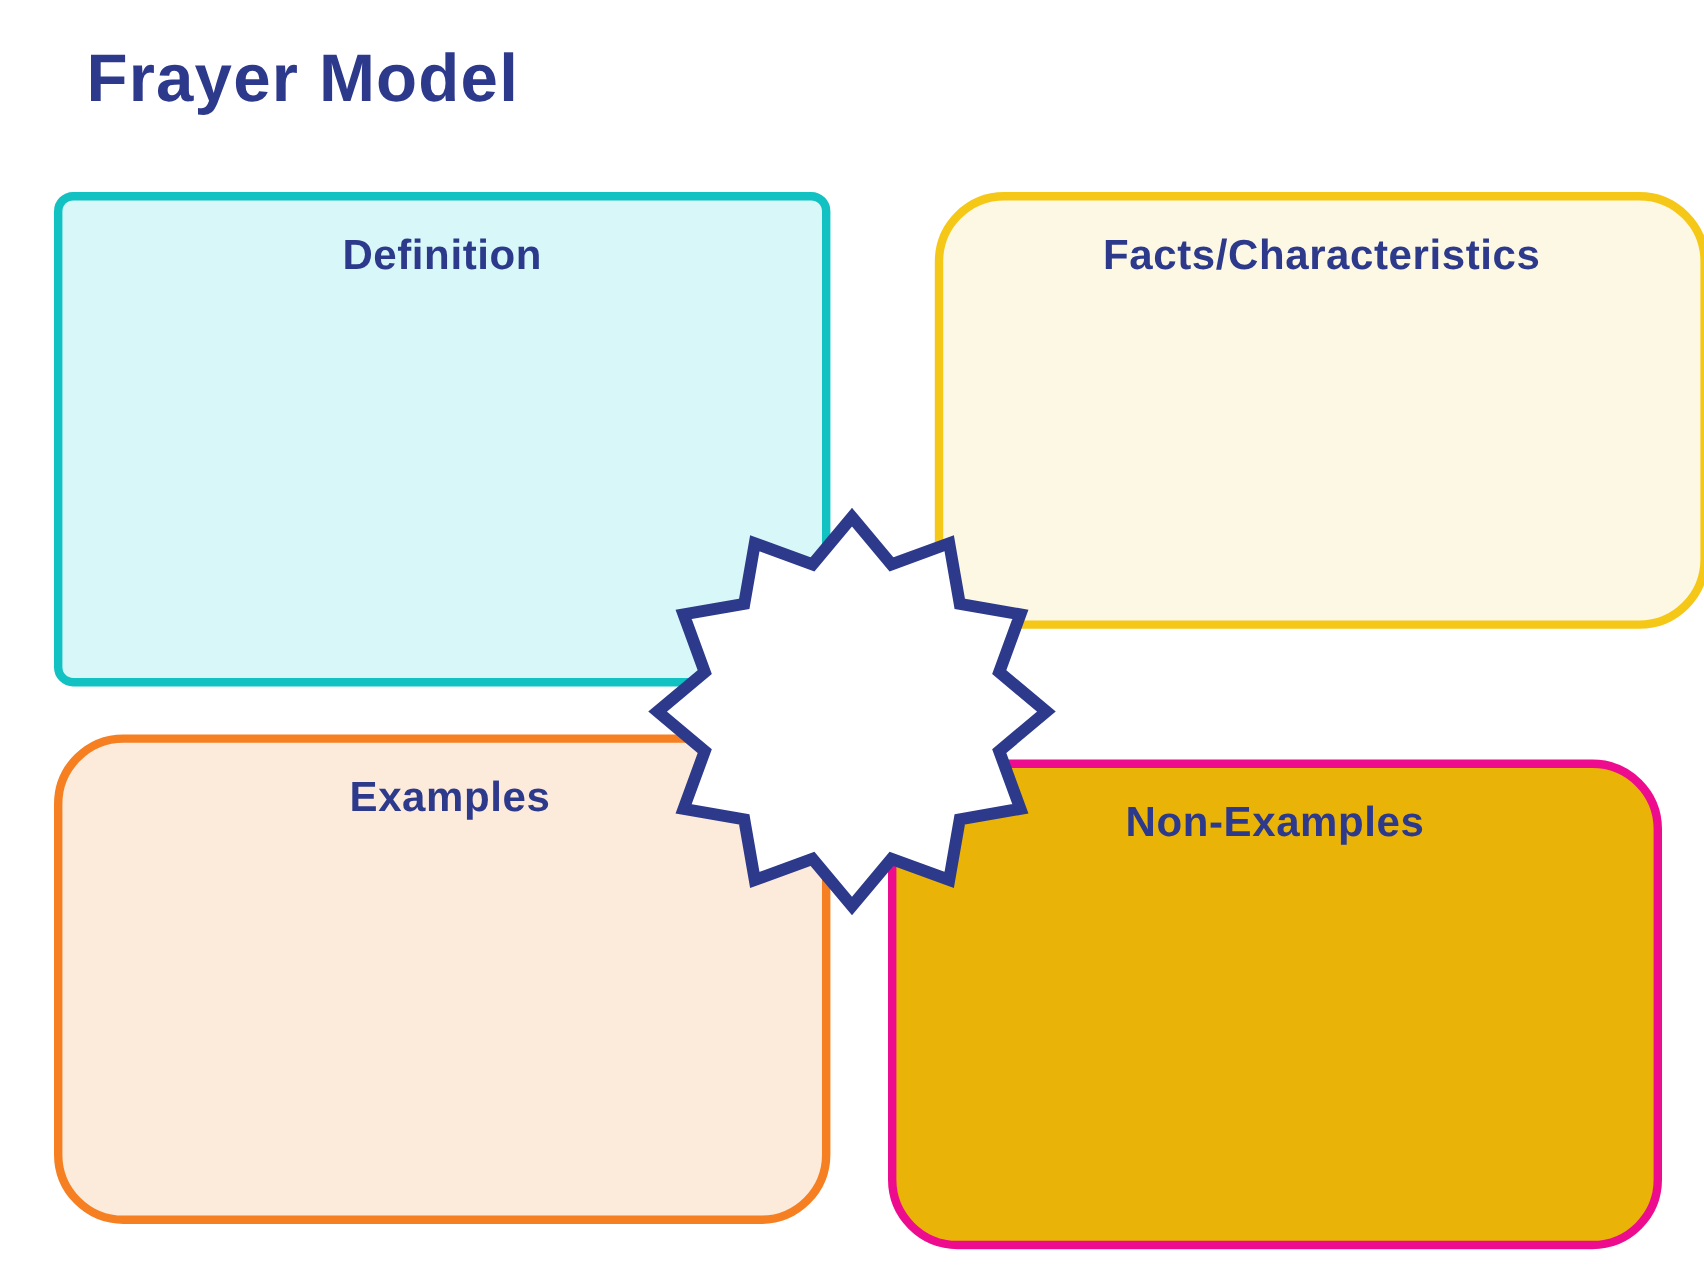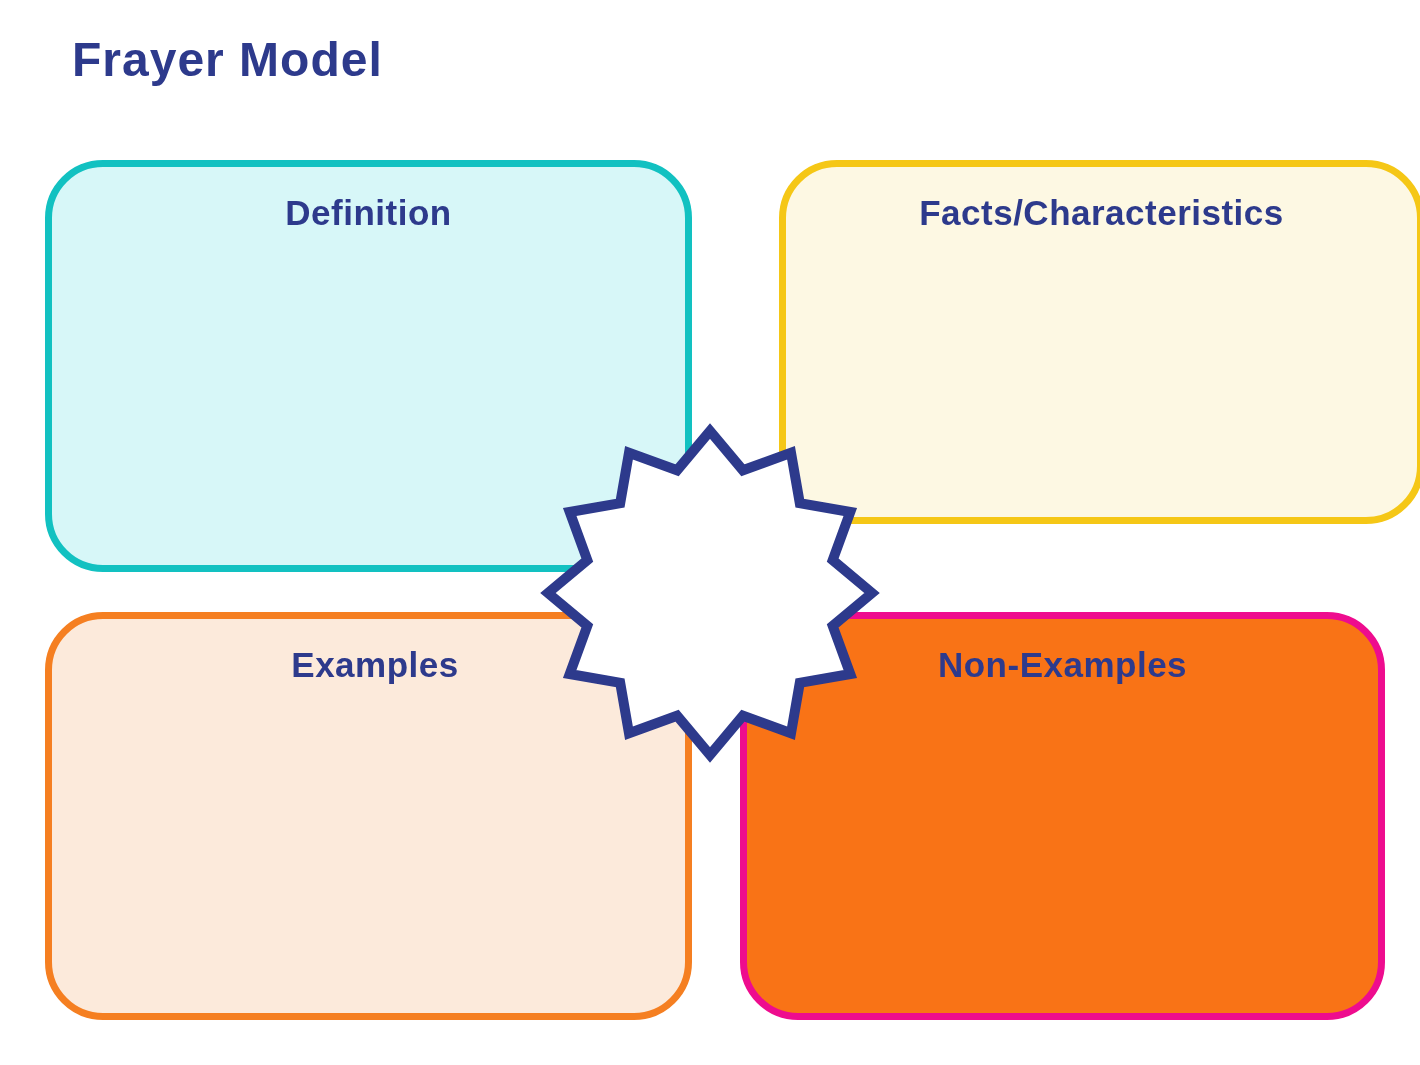--- a/index.html
+++ b/index.html
@@ -13,21 +13,21 @@
     width: 1420px;
     height: 1065px;
     background: #ffffff;
     overflow: hidden;
   }
   .page-title {
     position: absolute;
     left: 72px;
     top: 34px;
     margin: 0;
-    font-size: 48px;
+    font-size: 56px;
     font-weight: bold;
     letter-spacing: 1px;
     color: #2d3a8c;
     line-height: 1.1;
   }
   .quadrant {
     position: absolute;
     box-sizing: border-box;
     border: 7px solid #000;
     border-radius: 58px;
@@ -62,33 +62,33 @@
     height: 360px;
   }
 </style>
 </head>
 <body>
 
 <div class="canvas">
 
   <h1 class="page-title" style="color: rgb(45, 58, 140);">Frayer Model</h1>
 
-  <div class="quadrant" id="q-definition" style="border-color: rgb(18, 193, 193); background: rgb(215, 247, 248);">
+  <div class="quadrant" id="q-definition" style="border-color: rgb(18, 193, 193); background: rgb(215, 247, 248); border-radius: 16px;">
     <span class="q-label" style="color: rgb(45, 58, 140);">Definition</span>
   </div>
 
   <div class="quadrant" id="q-facts" style="border-color: rgb(245, 199, 22); background: rgb(253, 248, 227);">
     <span class="q-label" style="color: rgb(45, 58, 140);">Facts/Characteristics</span>
   </div>
 
   <div class="quadrant" id="q-examples" style="border-color: rgb(245, 127, 33); background: rgb(252, 234, 219);">
     <span class="q-label" style="color: rgb(45, 58, 140);">Examples</span>
   </div>
 
-  <div class="quadrant" id="q-non-examples" style="border-color: rgb(238, 12, 142); background: #f97316;">
+  <div class="quadrant" id="q-non-examples" style="border-color: rgb(238, 12, 142); background: #eab308; margin-top: 21px;">
     <span class="q-label" style="color: rgb(45, 58, 140);">Non-Examples</span>
   </div>
 
   <div class="star-wrap">
     <svg viewBox="-180 -180 360 360">
       <polygon id="star-polygon" stroke-linejoin="miter" stroke-width="10" points="0.0,-162.0 32.9,-122.7 81.0,-140.3 89.8,-89.8 140.3,-81.0 122.7,-32.9 162.0,0.0 122.7,32.9 140.3,81.0 89.8,89.8 81.0,140.3 32.9,122.7 0.0,162.0 -32.9,122.7 -81.0,140.3 -89.8,89.8 -140.3,81.0 -122.7,32.9 -162.0,0.0 -122.7,-32.9 -140.3,-81.0 -89.8,-89.8 -81.0,-140.3 -32.9,-122.7" fill="#ffffff" stroke="#2d3a8c"></polygon>
     </svg>
   </div>
 
 </div>

